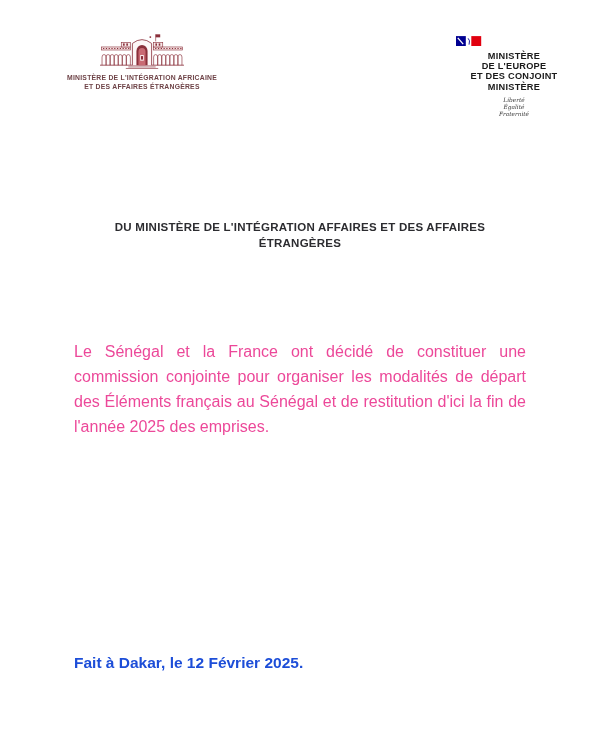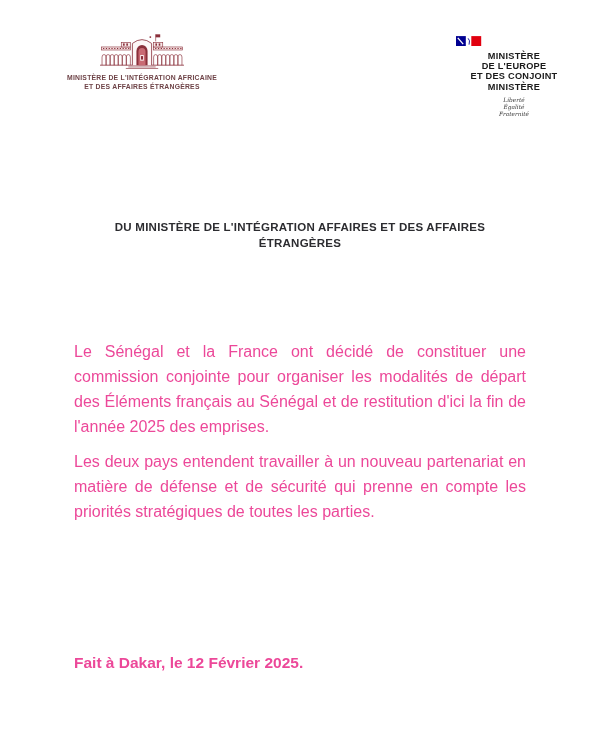--- a/index.html
+++ b/index.html
@@ -94,21 +94,21 @@
     margin-top: 6px;
   }
   .body-text p { margin: 0 0 10px 0; }
 
   .dateline {
     position: absolute;
     top: 638px;
     left: 74px;
     font-size: 15.5px;
     font-weight: bold;
-    color: #ec4899;
+    color: #1d4ed8;
   }
 </style>
 </head>
 <body>
 
 <div class="page">
 
   <div class="logo-sn">
     <span>
       <svg viewBox="0 0 170 78" width="86" height="40" aria-hidden="true">
@@ -190,18 +190,17 @@
       <div>Liberté</div>
       <div>Égalité</div>
       <div>Fraternité</div>
     </div>
   </div>
 
   <p class="subtitle subtitle-1">DU MINISTÈRE DE L'INTÉGRATION AFFAIRES ET DES AFFAIRES ÉTRANGÈRES</p>
 
   <div class="body-text">
     <p>Le Sénégal et la France ont décidé de constituer une commission conjointe pour organiser les modalités de départ des Éléments français au Sénégal et de restitution d'ici la fin de l'année 2025 des emprises.</p>
-    <p>Les deux pays entendent travailler à un nouveau partenariat en matière de défense et de sécurité qui prenne en compte les priorités stratégiques de toutes les parties.</p>
   </div>
 
   <p class="dateline">Fait à Dakar, le 12 Février 2025.</p>
 
 </div>
 
 </body></html>

